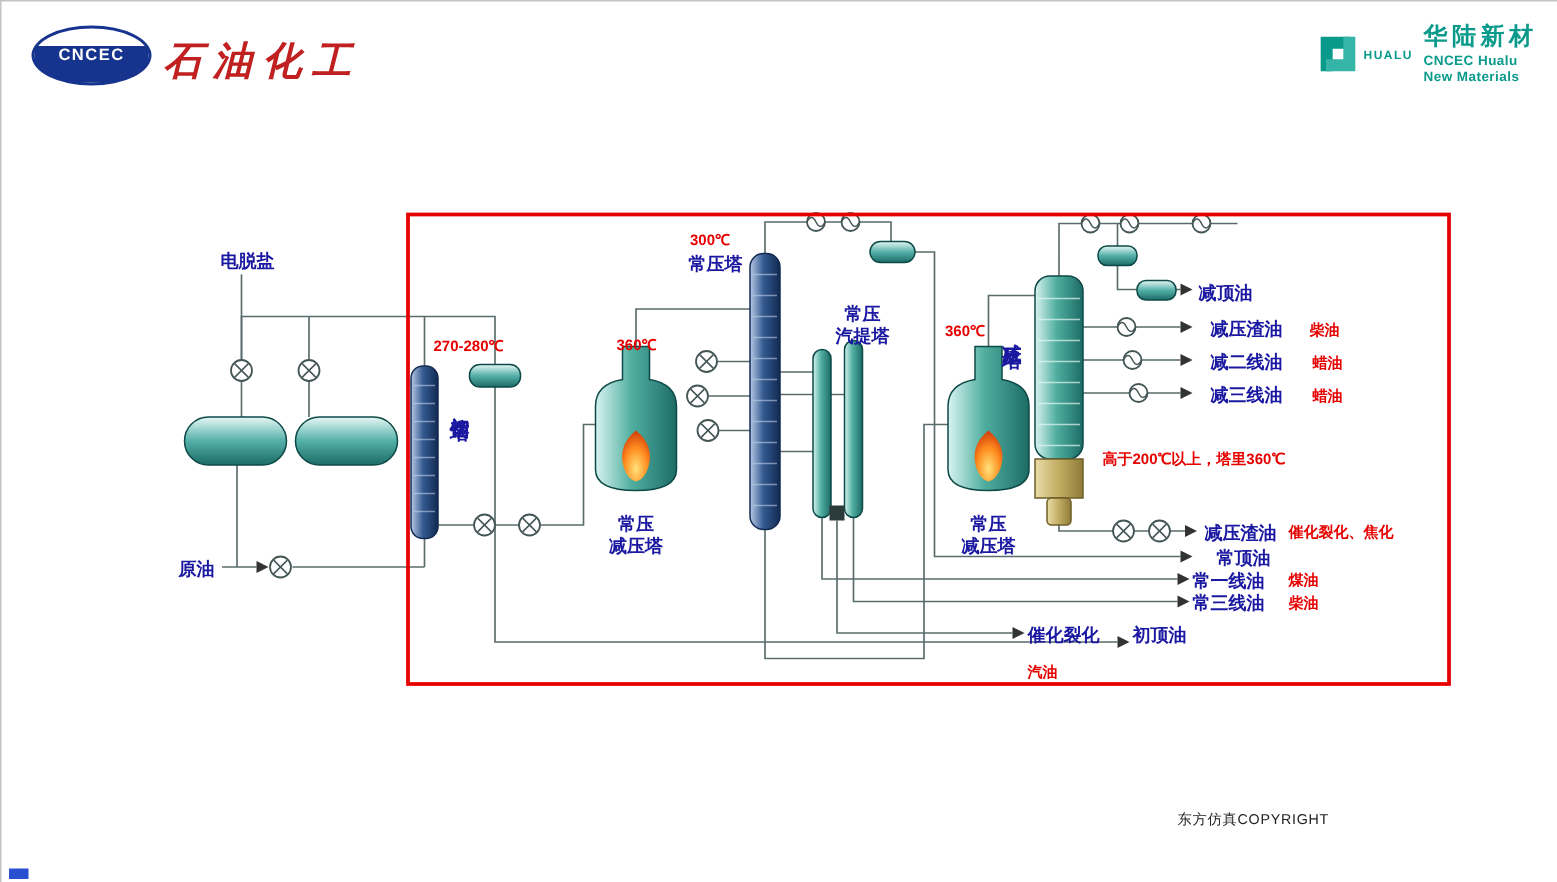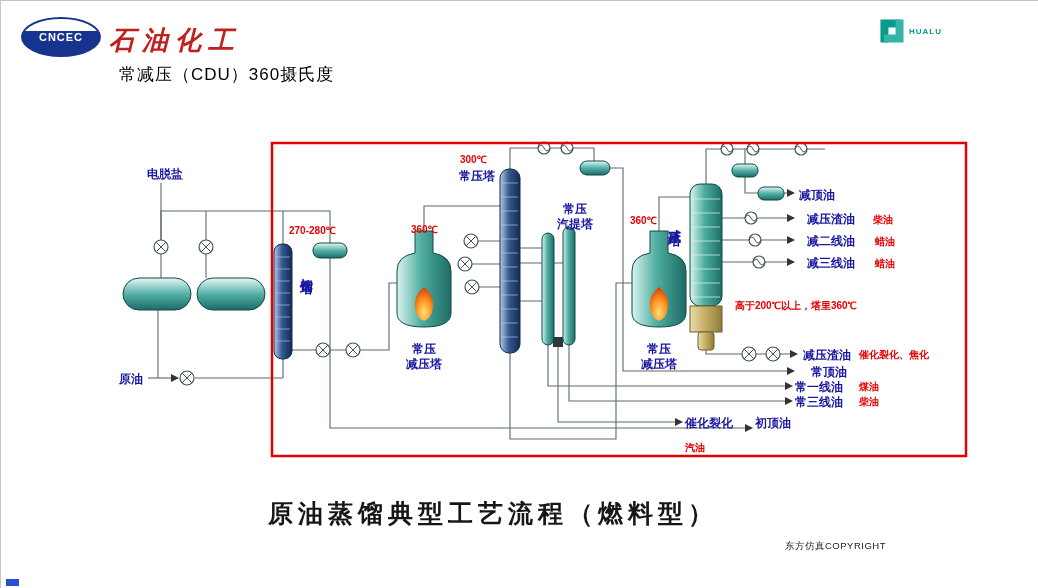--- a/index.html
+++ b/index.html
@@ -54,23 +54,27 @@
   <div class="brand">石油化工</div>
 
   <div class="hualu">
     <div class="hualu-iconcol">
       <svg width="34" height="32" viewBox="0 0 36 36">
         <path d="M5,5 h22 v9 h-13 v17 h-9 z" fill="#0a9a8c"></path>
         <path d="M31,31 h-22 v-9 h13 v-17 h9 z" fill="#35b5a8"></path>
       </svg>
       <span class="hualu-caption">HUALU</span>
     </div>
+    <div class="hualu-texts">
+      <span class="hualu-cn">华陆新材</span>
+      <span class="hualu-en">CNCEC Hualu</span>
+      <span class="hualu-en">New Materials</span>
+    </div>
   </div>
 
-  <div class="page-title">常减压（CDU）360摄氏度</div>
 
   <svg class="flow" width="1038" height="588" viewBox="0 0 1038 588">
     <defs>
       <linearGradient id="gTeal" x1="0" y1="0" x2="1" y2="0">
         <stop offset="0" stop-color="#d9f3f1"></stop>
           <stop offset="0.45" stop-color="#4fae9f"></stop>
           <stop offset="1" stop-color="#1d6b66"></stop>
       </linearGradient>
       <linearGradient id="gTealV" x1="0" y1="0" x2="0" y2="1">
         <stop offset="0" stop-color="#e7f7f5"></stop>
@@ -241,17 +245,16 @@
   <div class="lbl red" style="left:858px;top:347px">催化裂化、焦化</div>
   <div class="lbl blue" style="left:810px;top:363px">常顶油</div>
   <div class="lbl blue" style="left:794px;top:378px">常一线油</div>
   <div class="lbl red" style="left:858px;top:379px">煤油</div>
   <div class="lbl blue" style="left:794px;top:393px">常三线油</div>
   <div class="lbl red" style="left:858px;top:394px">柴油</div>
   <div class="lbl blue" style="left:684px;top:414px">催化裂化</div>
   <div class="lbl blue" style="left:754px;top:414px">初顶油</div>
   <div class="lbl red" style="left:684px;top:440px">汽油</div>
 
-  <div class="caption">原油蒸馏典型工艺流程（燃料型）</div>
   <div class="copyright">东方仿真COPYRIGHT</div>
   <div class="corner-marker"></div>
 
 </div>
 
 </body></html>

